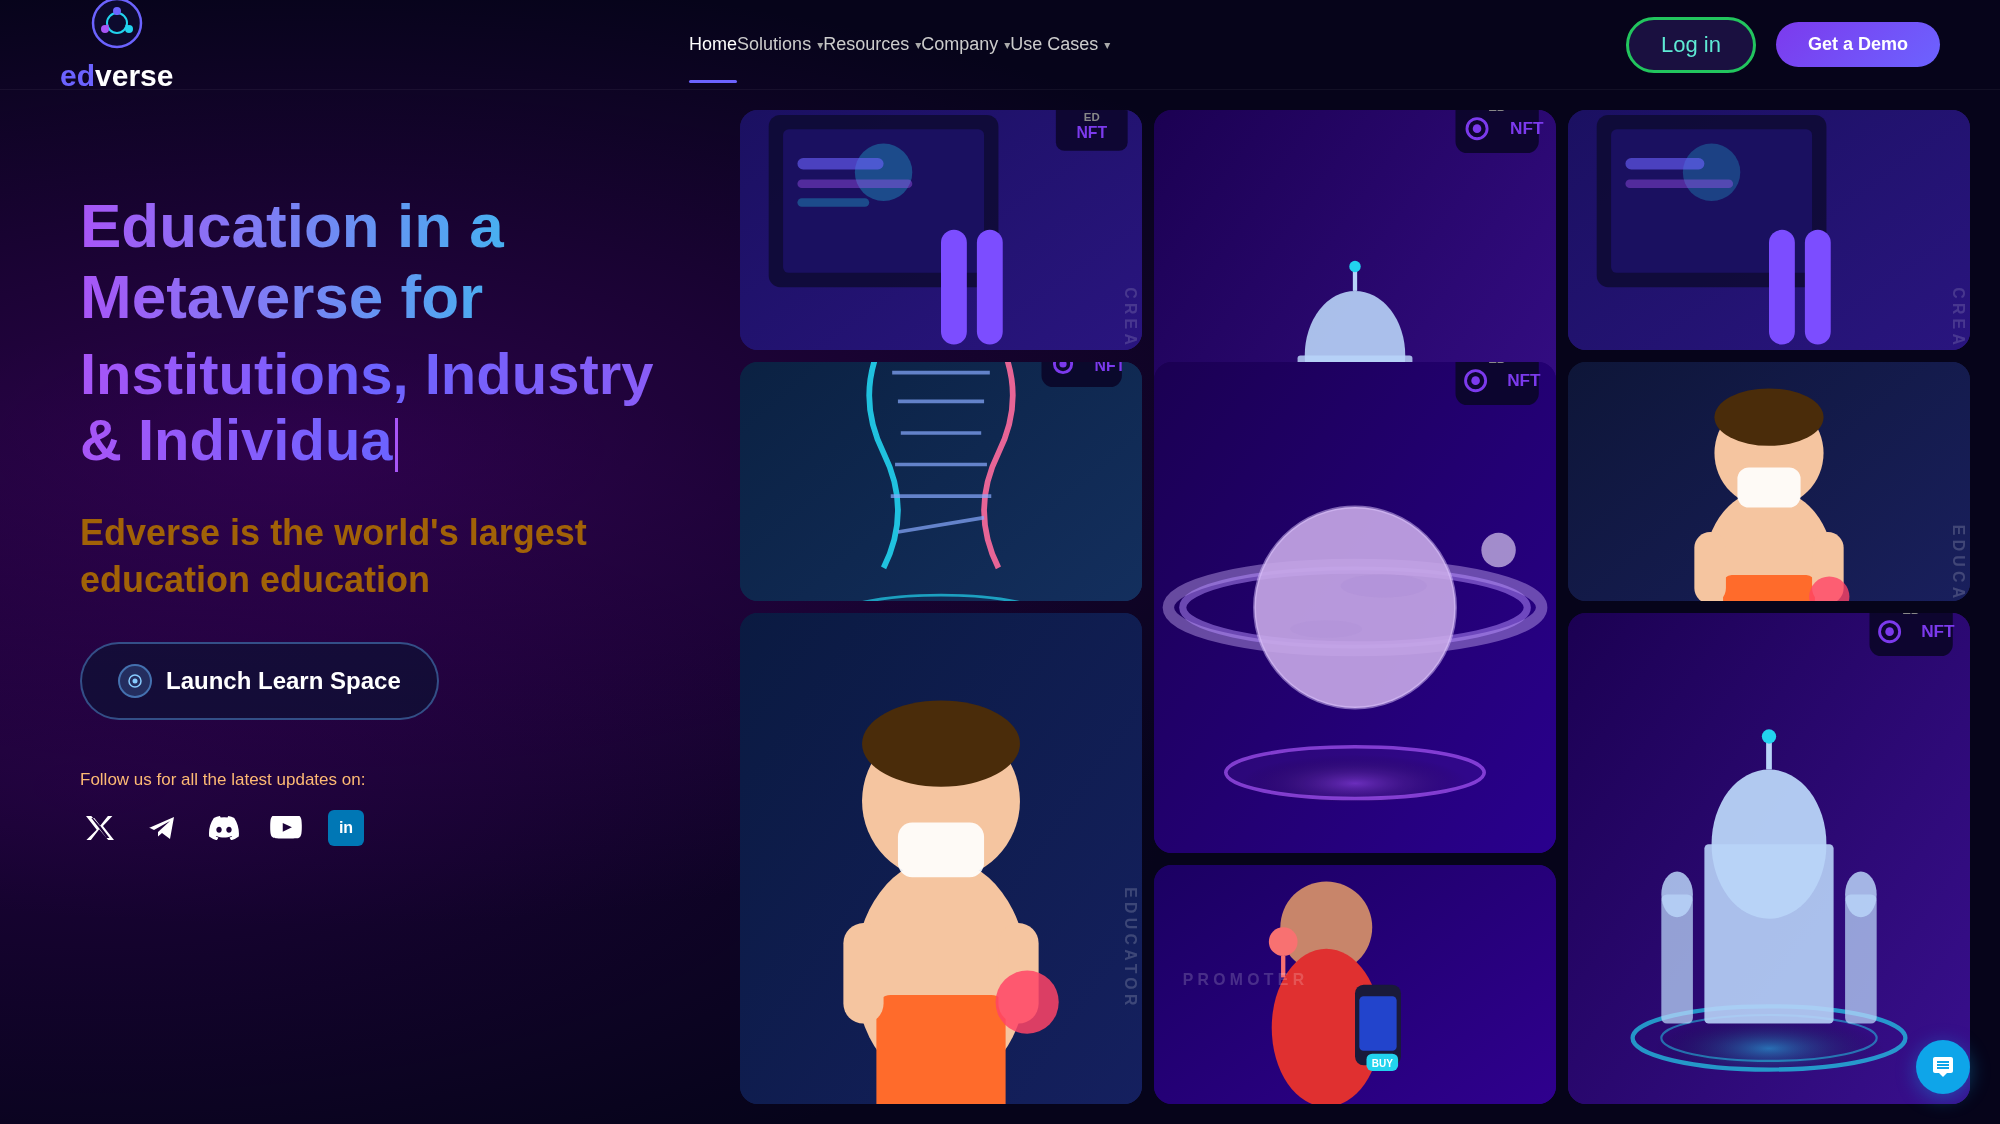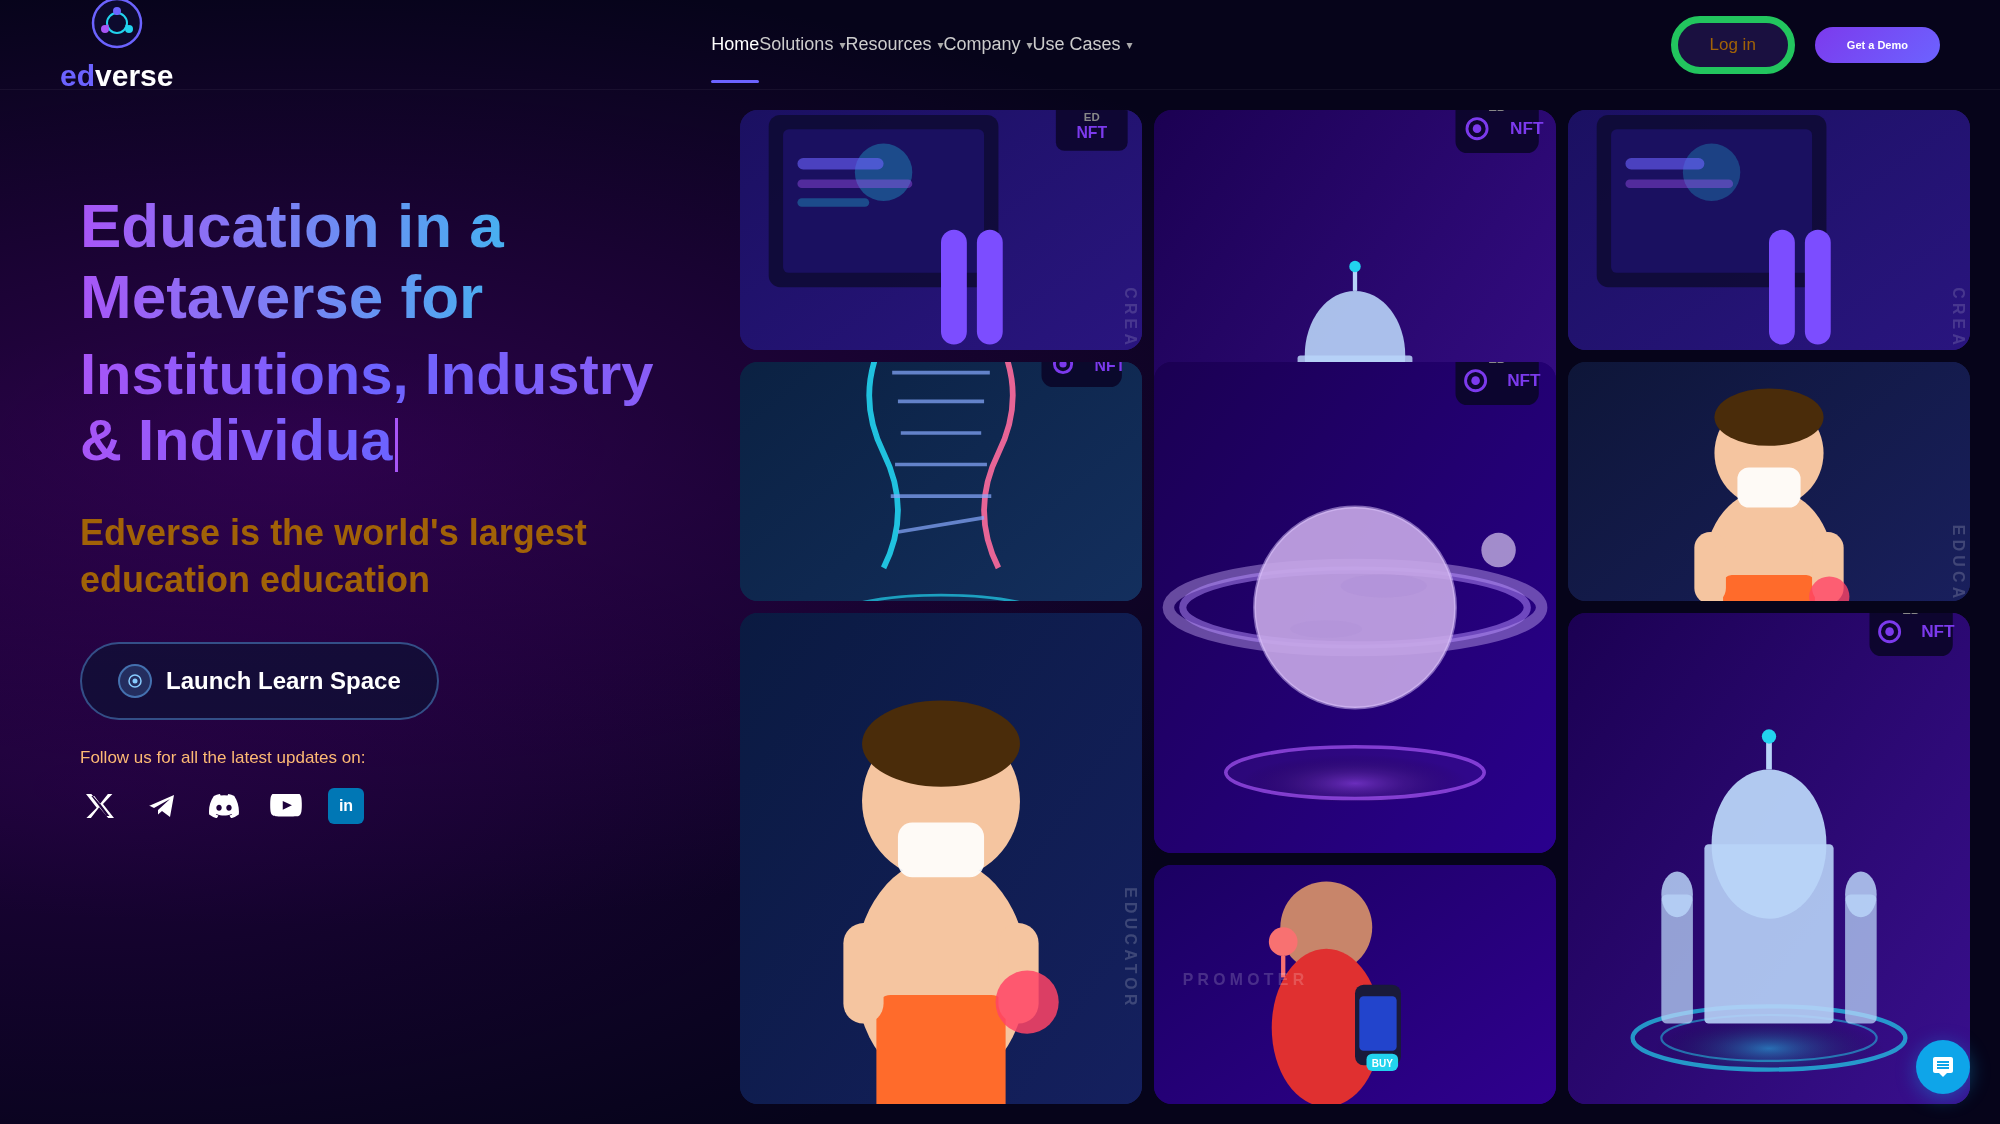--- a/index.html
+++ b/index.html
@@ -85,33 +85,33 @@
     .header-actions {
       display: flex;
       align-items: center;
       gap: 20px;
     }
 
     .btn-login {
       padding: 12px 32px;
       border-radius: 30px;
       background: #1a1040;
-      border: 7px solid #22c55e;
-      color: #a16207;
-      font-size: 17px;
+      border: 3px solid #22c55e;
+      color: #5eead4;
+      font-size: 22px;
       cursor: pointer;
     }
 
     .btn-demo {
       padding: 12px 32px;
       border-radius: 30px;
       background: linear-gradient(135deg, #7c3aed, #6c63ff);
       border: none;
       color: #fff;
-      font-size: 11px;
+      font-size: 18px;
       cursor: pointer;
       font-weight: 600;
     }
 
     
     .main-content {
       position: relative;
       z-index: 5;
       display: flex;
       height: calc(1124px - 90px);
@@ -179,21 +179,21 @@
       gap: 14px;
       padding: 20px 36px;
       border-radius: 40px;
       border: 2px solid rgba(100,180,255,0.4);
       background: rgba(10,20,50,0.6);
       color: #fff;
       font-size: 24px;
       font-weight: 600;
       cursor: pointer;
       width: fit-content;
-      margin-bottom: 28px;
+      margin-bottom: 50px;
     }
 
     .btn-launch-icon {
       width: 34px;
       height: 34px;
       border-radius: 50%;
       background: rgba(100,180,255,0.2);
       border: 2px solid rgba(100,180,255,0.5);
       display: flex;
       align-items: center;

